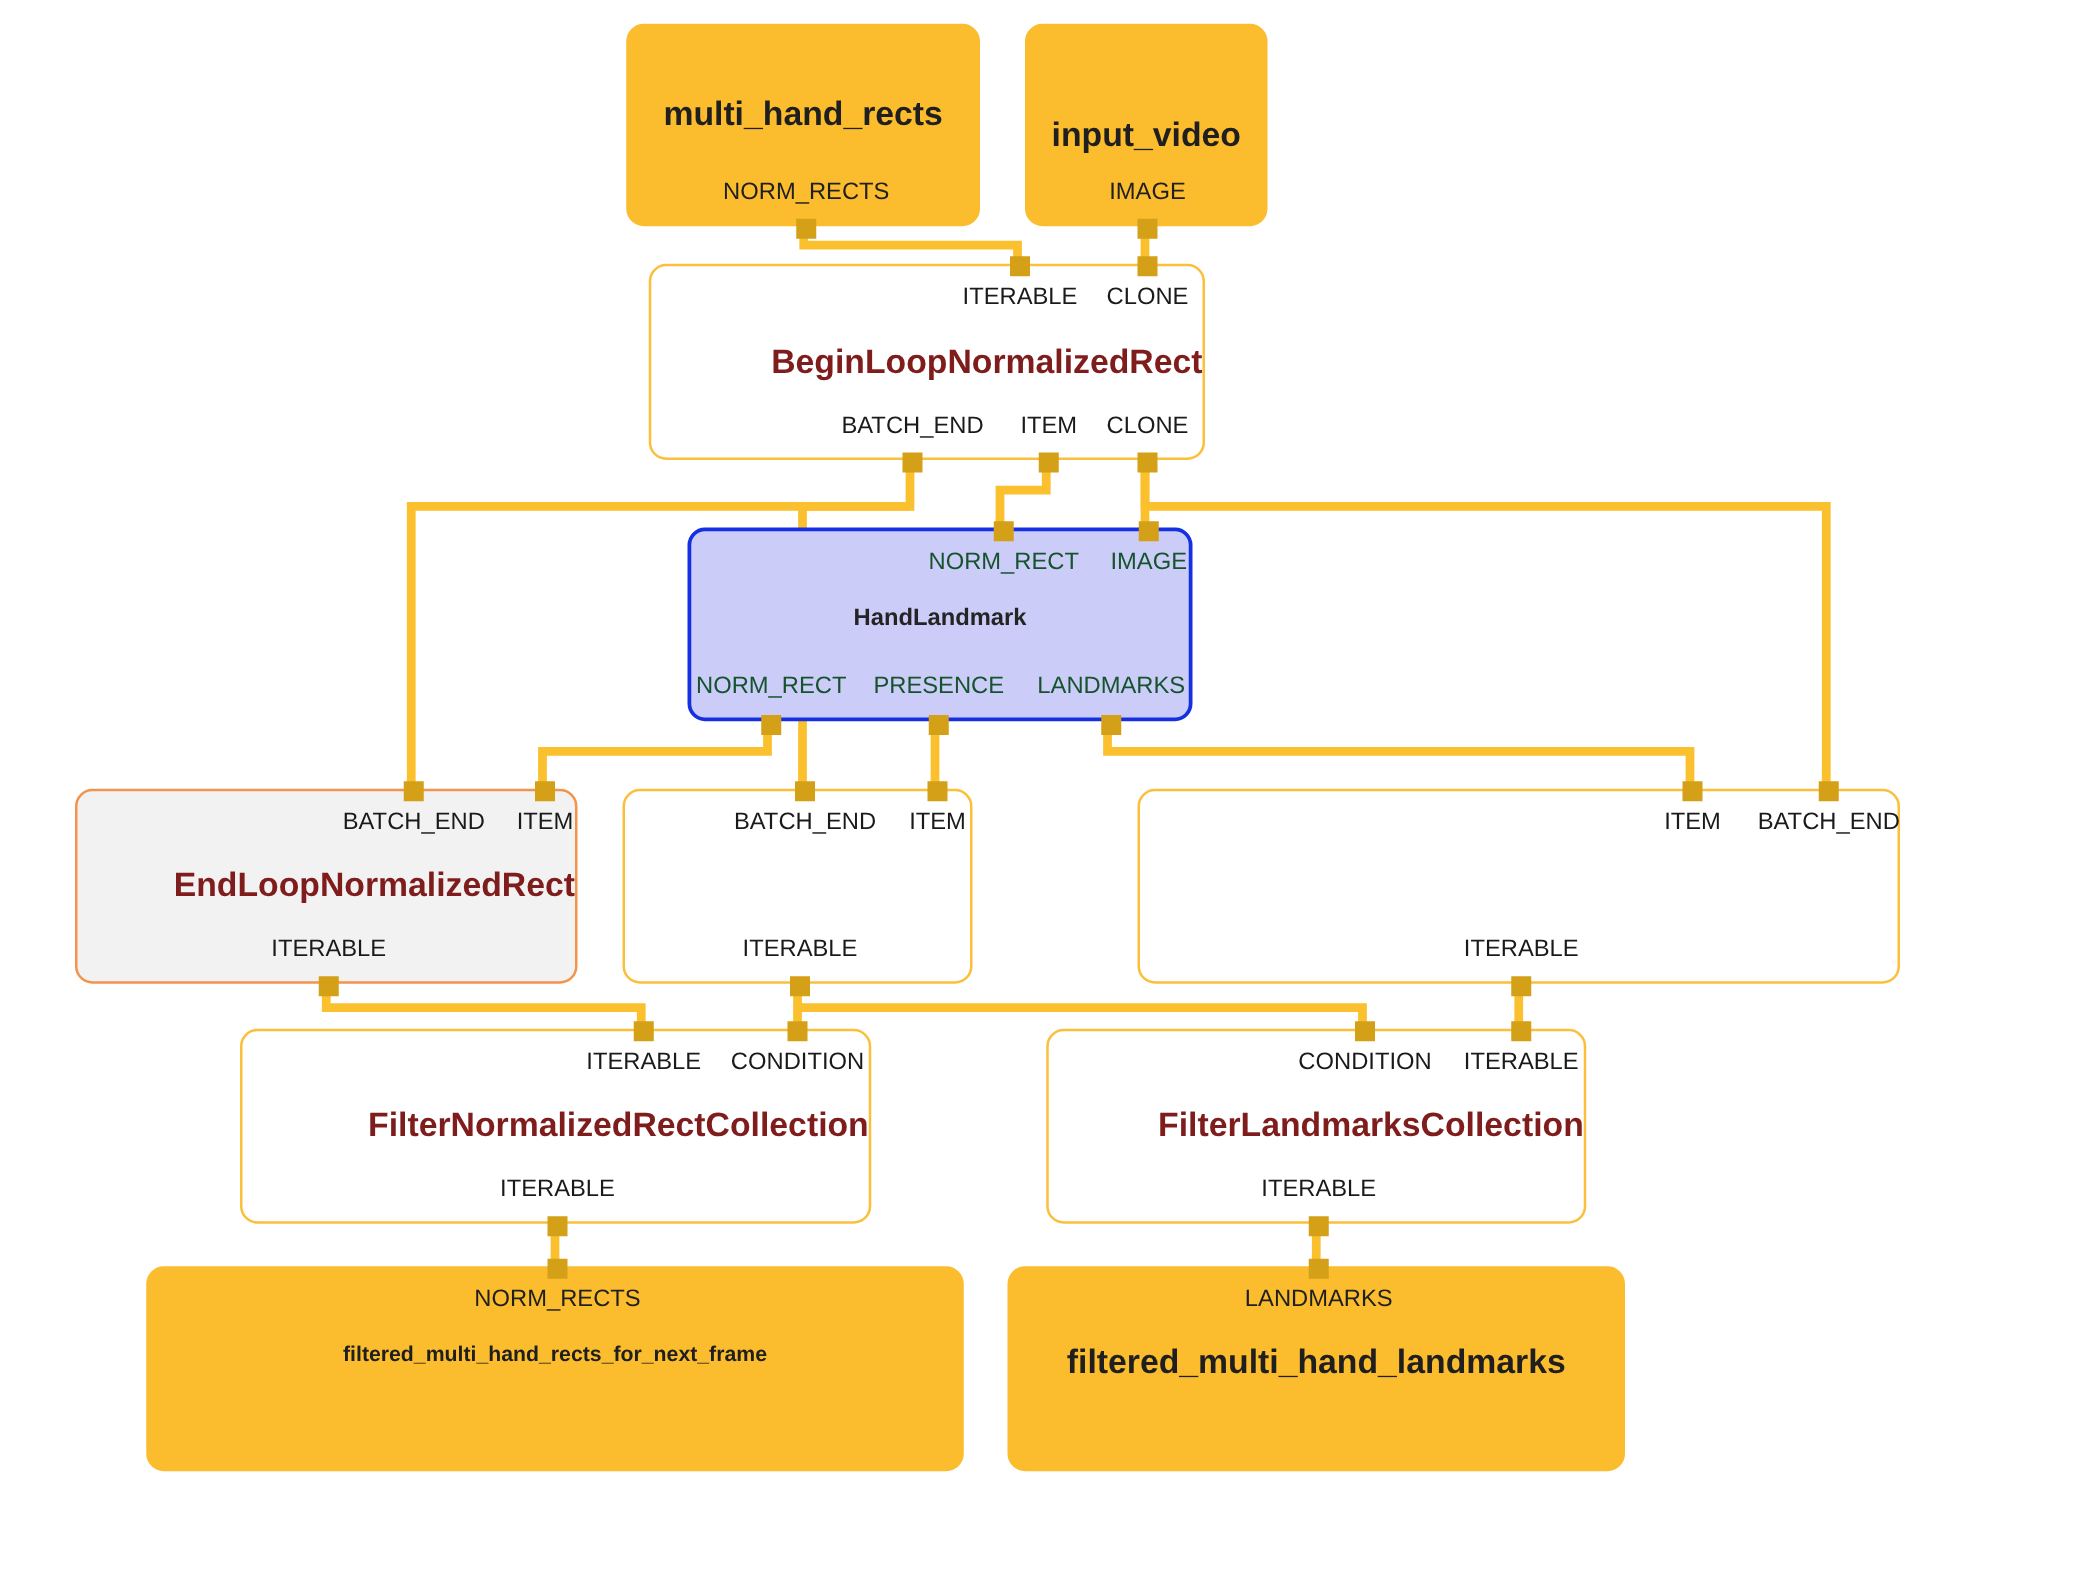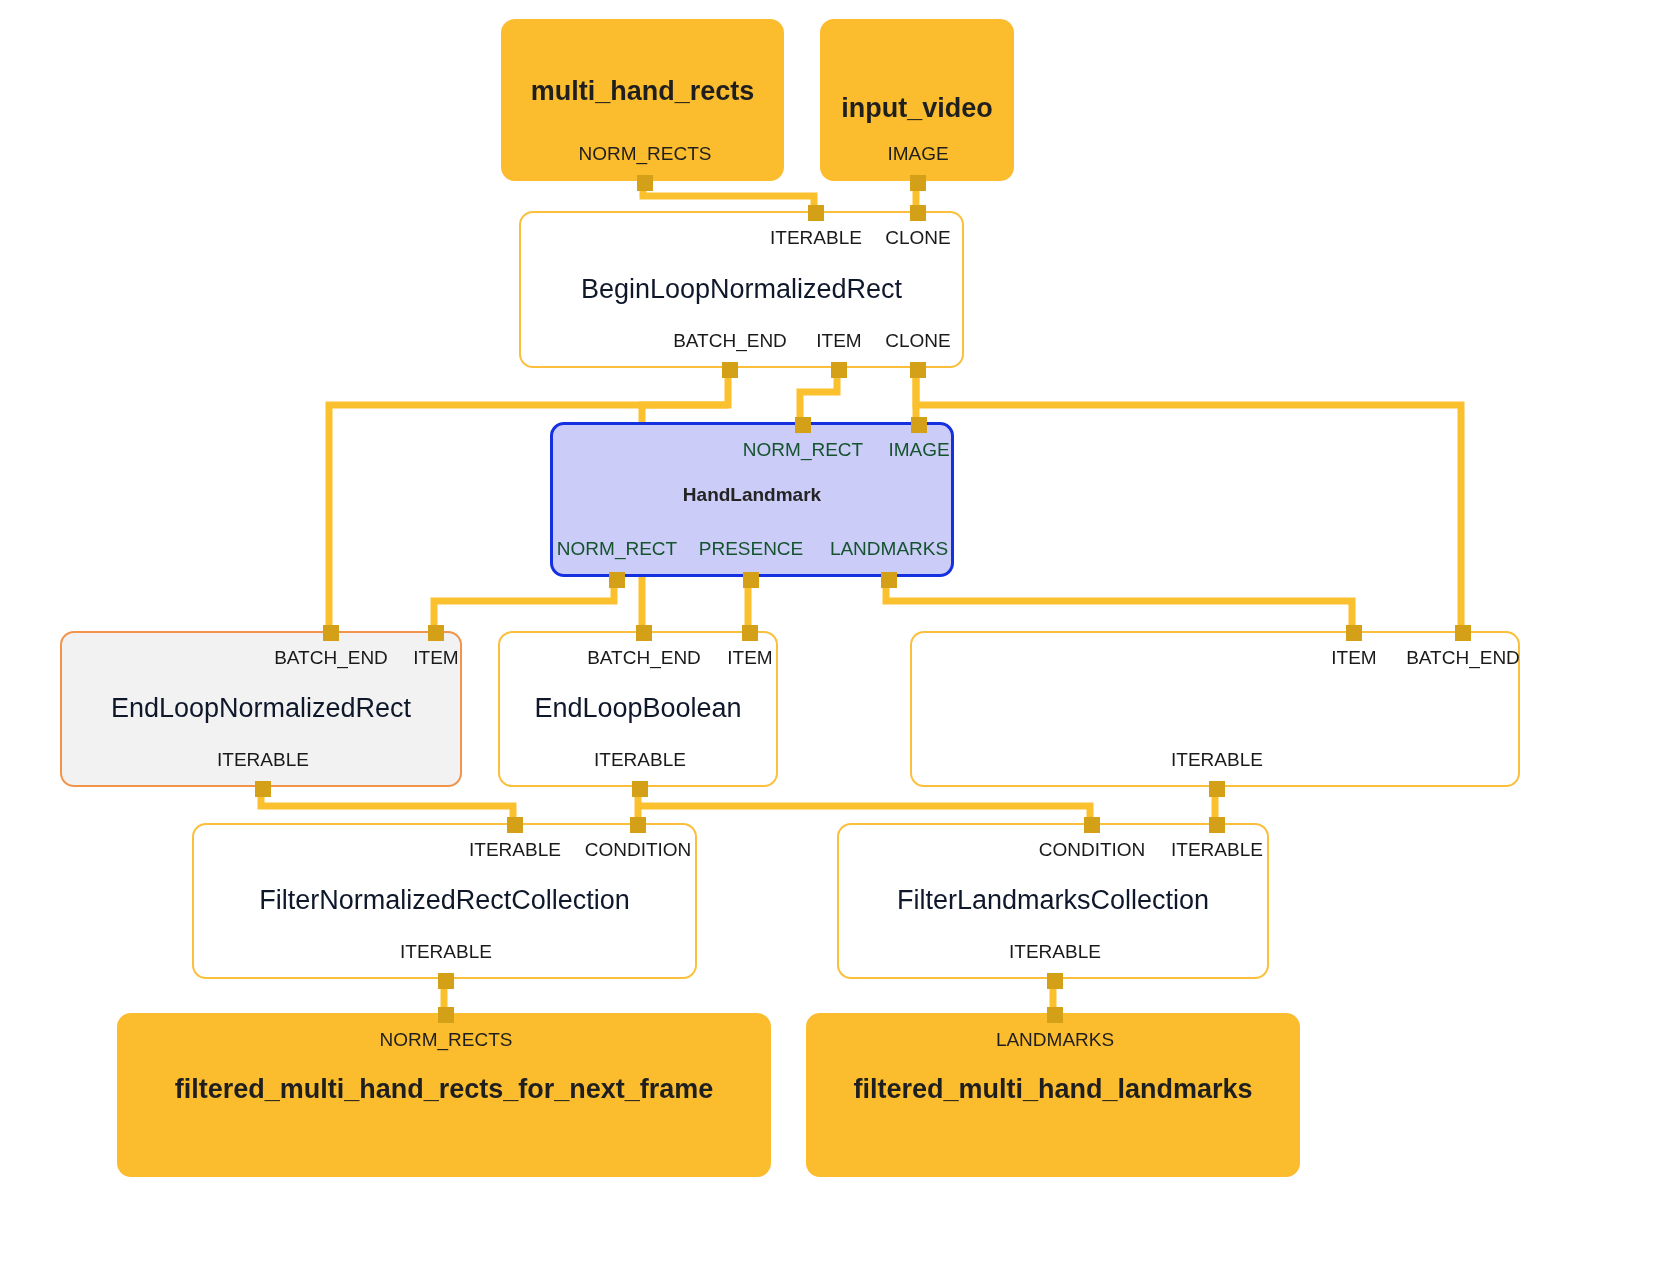--- a/index.html
+++ b/index.html
@@ -9,21 +9,21 @@
 
   .node{position:absolute;box-sizing:border-box;border-radius:14px;}
 
   
   .node.stream{background:#FBBC2E;border:2px solid #FBBC2E;}
   .node.stream .title{color:#1f1f1f;font-weight:bold;}
   .node.stream .port-label{color:#1f1f1f;}
 
   
   .node.calc{background:#ffffff;border:2.5px solid #FBBF3C;}
-  .node.calc .title{color:#0f172a;font-weight:normal;}
+  .node.calc .title{color:#7f1d1d;font-weight:bold;text-align:right;}
   .node.calc .port-label{color:#1a1a1a;}
 
   
   .node.calc.selected{background:#f2f2f2;border:2.5px solid #F2944B;}
 
   
   .node.subgraph{background:#CBCCF7;border:3px solid #1430E0;}
   .node.subgraph .title{color:#242424;font-weight:bold;}
   .node.subgraph .port-label{color:#14532d;}
 
@@ -93,21 +93,20 @@
     <div class="node calc selected" style="left: 60px; top: 631px; width: 402px; height: 156px;">
       <div class="title" style="top: 60px; font-size: 27px;">EndLoopNormalizedRect</div>
       <div class="port-label" style="left: 269px; top: 14px; font-size: 19px;">BATCH_END</div>
       <div class="port" style="left: 269px; top: 0px;"></div>
       <div class="port-label" style="left: 374px; top: 14px; font-size: 19px;">ITEM</div>
       <div class="port" style="left: 374px; top: 0px;"></div>
       <div class="port-label" style="left: 201px; bottom: 14px; font-size: 19px;">ITERABLE</div>
       <div class="port" style="left: 201px; top: 156px;"></div>
     </div>
     <div class="node calc" style="left: 498px; top: 631px; width: 280px; height: 156px;">
-      <div class="title" style="top: 60px; font-size: 27px;">EndLoopBoolean</div>
       <div class="port-label" style="left: 144px; top: 14px; font-size: 19px;">BATCH_END</div>
       <div class="port" style="left: 144px; top: 0px;"></div>
       <div class="port-label" style="left: 250px; top: 14px; font-size: 19px;">ITEM</div>
       <div class="port" style="left: 250px; top: 0px;"></div>
       <div class="port-label" style="left: 140px; bottom: 14px; font-size: 19px;">ITERABLE</div>
       <div class="port" style="left: 140px; top: 156px;"></div>
     </div>
     <div class="node calc" style="left: 910px; top: 631px; width: 610px; height: 156px;">
       <div class="port-label" style="left: 442px; top: 14px; font-size: 19px;">ITEM</div>
       <div class="port" style="left: 442px; top: 0px;"></div>
@@ -128,21 +127,21 @@
     <div class="node calc" style="left: 837px; top: 823px; width: 432px; height: 156px;">
       <div class="title" style="top: 60px; font-size: 27px;">FilterLandmarksCollection</div>
       <div class="port-label" style="left: 253px; top: 14px; font-size: 19px;">CONDITION</div>
       <div class="port" style="left: 253px; top: 0px;"></div>
       <div class="port-label" style="left: 378px; top: 14px; font-size: 19px;">ITERABLE</div>
       <div class="port" style="left: 378px; top: 0px;"></div>
       <div class="port-label" style="left: 216px; bottom: 14px; font-size: 19px;">ITERABLE</div>
       <div class="port" style="left: 216px; top: 156px;"></div>
     </div>
     <div class="node stream" style="left: 117px; top: 1013px; width: 654px; height: 164px;">
-      <div class="title" style="top: 59px; font-size: 27px;">filtered_multi_hand_rects_for_next_frame</div>
+      <div class="title" style="top: 59px; font-size: 17px;">filtered_multi_hand_rects_for_next_frame</div>
       <div class="port-label" style="left: 327px; top: 14px; font-size: 19px;">NORM_RECTS</div>
       <div class="port" style="left: 327px; top: 0px;"></div>
     </div>
     <div class="node stream" style="left: 806px; top: 1013px; width: 494px; height: 164px;">
       <div class="title" style="top: 59px; font-size: 27px;">filtered_multi_hand_landmarks</div>
       <div class="port-label" style="left: 247px; top: 14px; font-size: 19px;">LANDMARKS</div>
       <div class="port" style="left: 247px; top: 0px;"></div>
     </div>
   </div>
 

